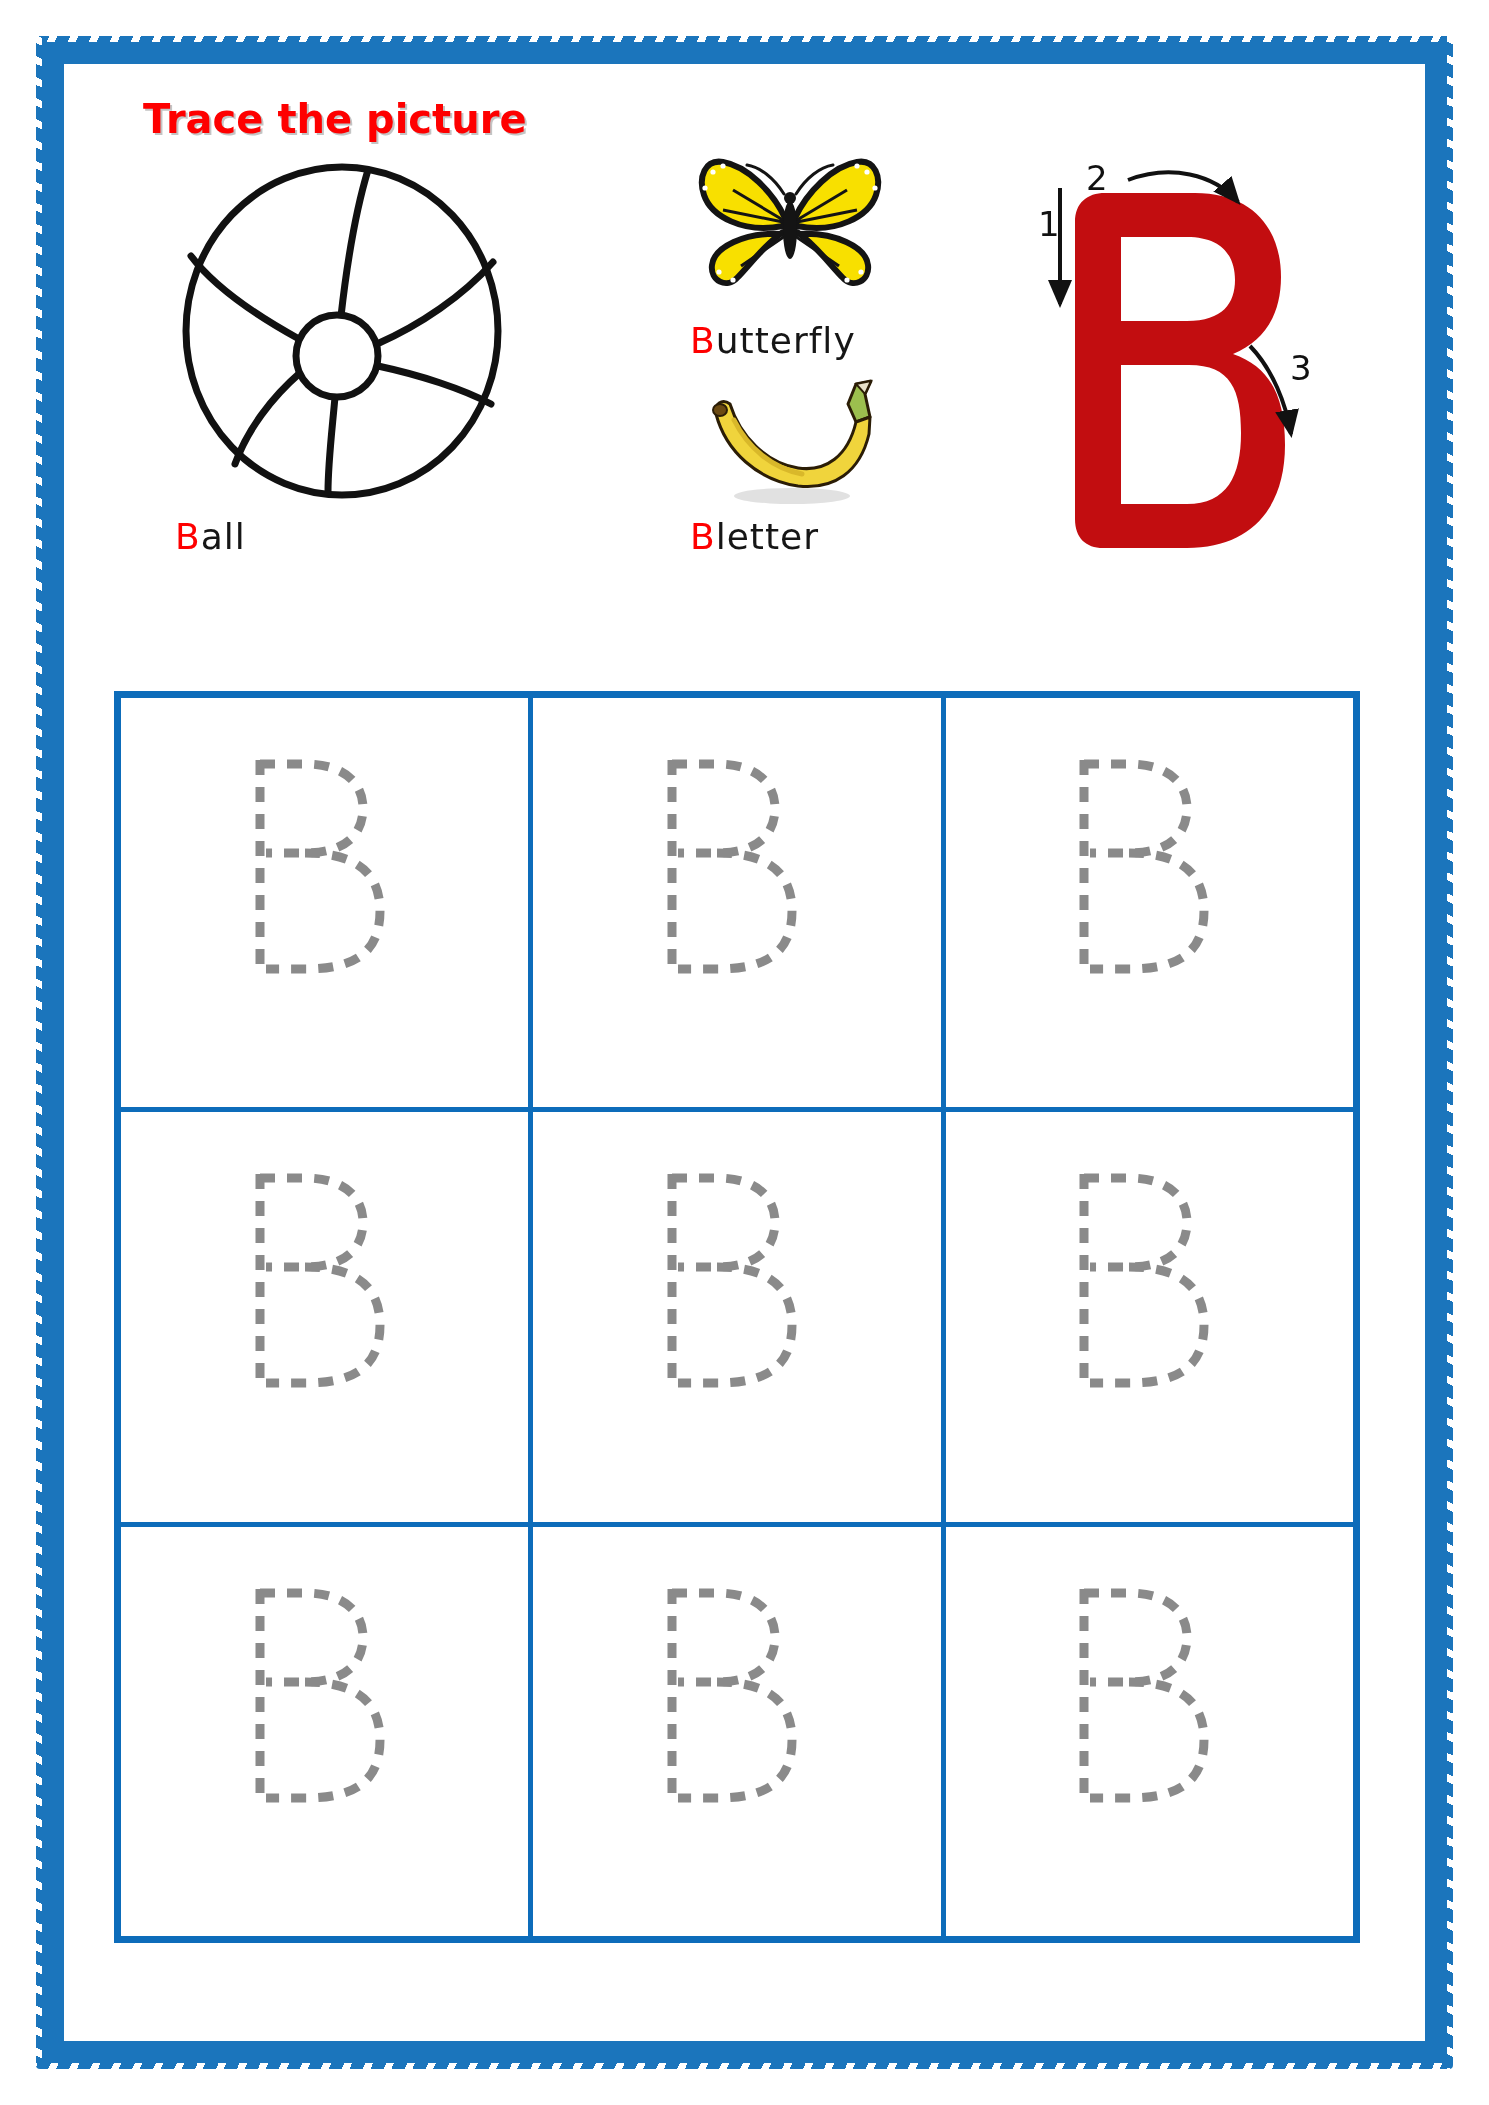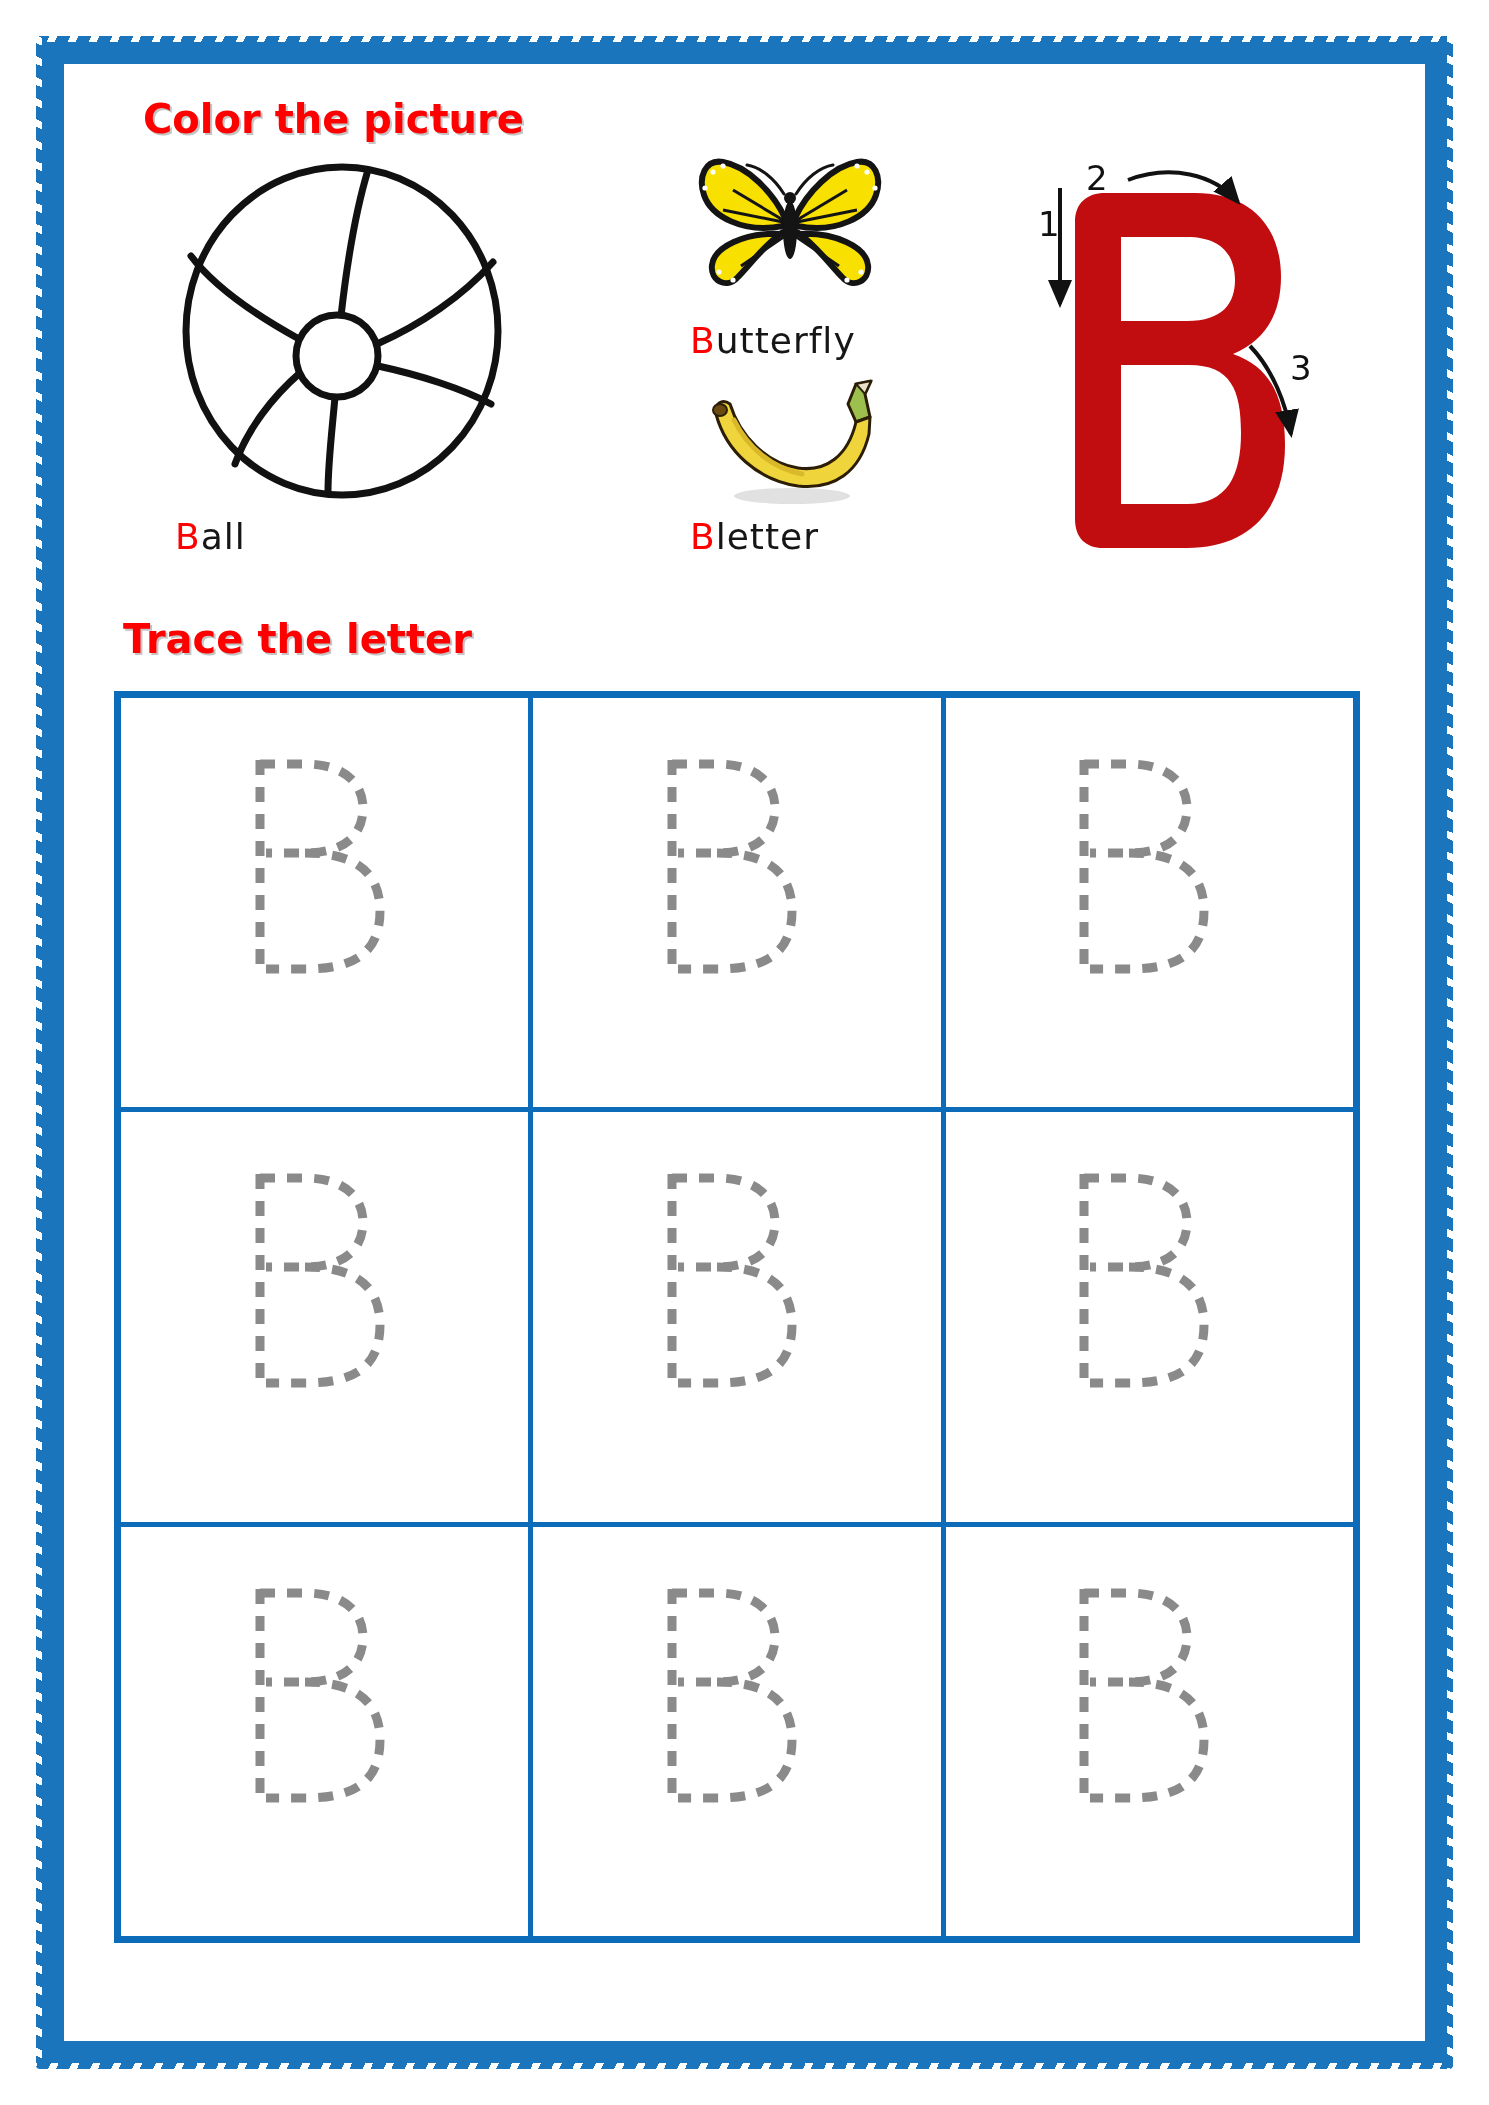--- a/index.html
+++ b/index.html
@@ -68,21 +68,21 @@
     </defs>
   </svg>
 
   <div class="frame"></div>
   <div class="frame-inner"></div>
   <div class="tear h top"></div>
   <div class="tear h bot"></div>
   <div class="tear v lft"></div>
   <div class="tear v rgt"></div>
 
-  <div class="heading" id="heading-color">Color the picture</div>
+  <div class="heading" id="heading-color">Trace the picture</div>
 
   <div class="pic" style="left:175px;top:158px;">
     <svg width="335" height="348" viewBox="0 0 335 348">
       <ellipse cx="167" cy="173" rx="156" ry="164" fill="#fff" stroke="#111" stroke-width="7"></ellipse>
       <path d="M 166,158 C 172,105 180,55 193,12" fill="none" stroke="#111" stroke-width="7" stroke-linecap="round"></path>
       <path d="M 124,181 C 84,159 40,130 16,98" fill="none" stroke="#111" stroke-width="7" stroke-linecap="round"></path>
       <path d="M 126,214 C 97,239 72,272 60,306" fill="none" stroke="#111" stroke-width="7" stroke-linecap="round"></path>
       <path d="M 160,239 C 157,273 153,305 153,334" fill="none" stroke="#111" stroke-width="7" stroke-linecap="round"></path>
       <path d="M 202,186 C 245,167 288,138 318,104" fill="none" stroke="#111" stroke-width="7" stroke-linecap="round"></path>
       <path d="M 203,208 C 245,217 288,231 316,246" fill="none" stroke="#111" stroke-width="7" stroke-linecap="round"></path>
@@ -154,21 +154,20 @@
       </defs>
       <path d="M 30,30 L 30,146" fill="none" stroke="#111" stroke-width="4" marker-end="url(#ah)"></path>
       <path d="M 98,22 C 140,6 184,16 208,44" fill="none" stroke="#111" stroke-width="4" marker-end="url(#ah)"></path>
       <path d="M 220,188 C 243,212 256,246 261,276" fill="none" stroke="#111" stroke-width="4" marker-end="url(#ah)"></path>
     </svg>
     <span class="step-num" id="step1">1</span>
     <span class="step-num" id="step2">2</span>
     <span class="step-num" id="step3">3</span>
   </div>
 
-  <div class="heading" id="heading-trace">Trace the letter</div>
 
   <div class="trace-grid">
     <div class="trace-cell" aria-label="B">
       <svg width="150" height="225" viewBox="0 0 150 225">
           <use href="#traceB"></use>
         </svg>
     </div>
     <div class="trace-cell" aria-label="B">
       <svg width="150" height="225" viewBox="0 0 150 225">
           <use href="#traceB"></use>

